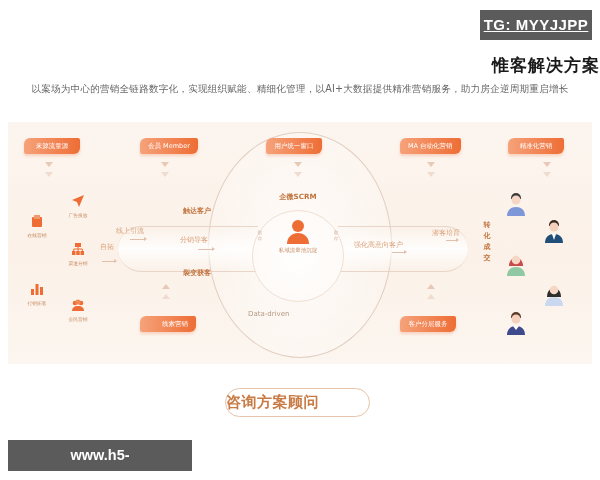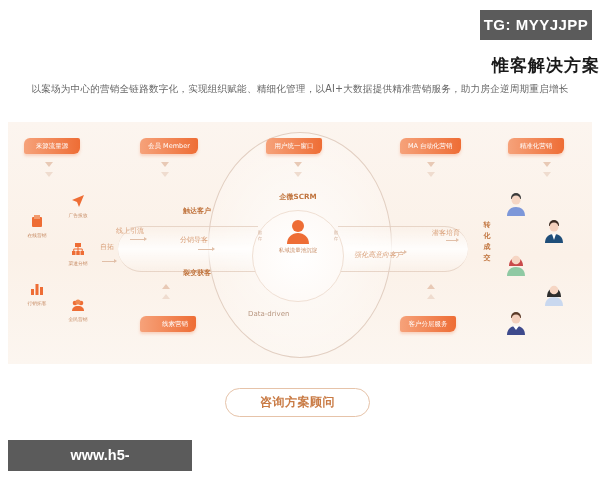--- a/index.html
+++ b/index.html
@@ -2,21 +2,21 @@
 <html><head>
 <meta charset="utf-8">
 <style>
   * { box-sizing: border-box; margin: 0; padding: 0; }
   html, body { width: 600px; height: 480px; overflow: hidden; background: #ffffff; }
   body { position: relative; font-family: "DejaVu Sans", "Liberation Sans", sans-serif; color: #222; }
 
   .watermark-tg {
     position: absolute; left: 480px; top: 10px; width: 112px; height: 30px;
     background: #5b5b5b; color: #fff; font-family: "Liberation Sans", sans-serif;
-    font-weight: bold; font-size: 15px; line-height: 30px; text-align: center; letter-spacing: 0.5px;
+    font-weight: bold; font-size: 15px; line-height: 30px; text-align: center; letter-spacing: 0.5px; text-decoration: underline;
   }
   .watermark-url {
     position: absolute; left: 8px; top: 440px; width: 184px; height: 31px;
     background: #5b5b5b; color: #fff; font-family: "Liberation Sans", sans-serif;
     font-weight: bold; font-size: 14.5px; line-height: 31px; text-align: center;
   }
 
   .page-title {
     position: absolute; left: 0; right: 0; top: 54px; text-align: right;
     font-size: 17px; font-weight: bold; color: #1a1a1a; letter-spacing: 1px;
@@ -114,21 +114,21 @@
     position: absolute; left: 474px; top: 98px; width: 10px; font-size: 7px;
     color: #c1753f; font-weight: bold; line-height: 11px; text-align: center;
   }
 
   .avatar { position: absolute; width: 22px; height: 26px; }
   .avatar svg { width: 100%; height: 100%; display: block; }
 
   .cta-button {
     position: absolute; left: 225px; top: 388px; width: 145px; height: 29px;
     border: 1.5px solid #e6c3a9; border-radius: 15px; background: #fff;
-    color: #c97b45; font-size: 12px; font-weight: bold; text-align: center; line-height: 26px;
+    color: #c97b45; font-size: 15px; font-weight: bold; text-align: left; line-height: 26px;
     letter-spacing: 0.5px; cursor: pointer;
   }
 </style>
 </head>
 <body>
 
 <div class="watermark-tg">TG: MYYJJPP</div>
 
 <div class="page-title">惟客解决方案</div>
 <div class="page-subtitle">以案场为中心的营销全链路数字化，实现组织赋能、精细化管理，以AI+大数据提供精准营销服务，助力房企逆周期重启增长</div>
@@ -216,21 +216,21 @@
     <svg viewBox="0 0 26 26">
         <circle cx="13" cy="8" r="6" fill="#ee6d35"></circle>
         <path d="M2 26c0-7 5-11 11-11s11 4 11 11z" fill="#ee6d35"></path>
       </svg>
   </div>
   <div class="pool-label">私域流量池沉淀</div>
   <div class="side-vert" style="left:248px;top:108px;">留存</div>
   <div class="side-vert" style="left:324px;top:108px;">留存</div>
   <div class="cdp-sub">Data-driven</div>
 
-  <div class="label-soft" style="left:346px;top:128px;font-style:italic;">强化高意向客户</div>
+  <div class="label-soft" style="left:346px;top:118px;">强化高意向客户</div>
   <div class="arrow-line" style="left:384px;top:130px;width:12px;"></div>
   <div class="label-soft" style="left:424px;top:106px;">潜客培育</div>
   <div class="arrow-line" style="left:438px;top:118px;width:10px;"></div>
   <div class="convert">转化成交</div>
 
   <div class="chev up faint" style="left:154px;top:172px;"></div>
   <div class="chev up" style="left:154px;top:162px;"></div>
   <div class="chev up faint" style="left:419px;top:172px;"></div>
   <div class="chev up" style="left:419px;top:162px;"></div>
 

